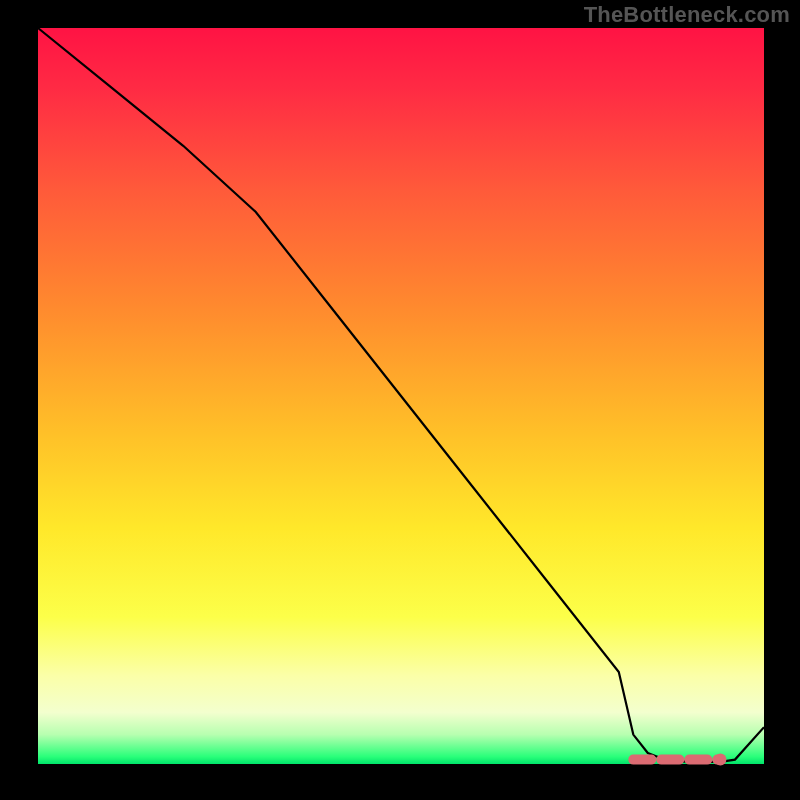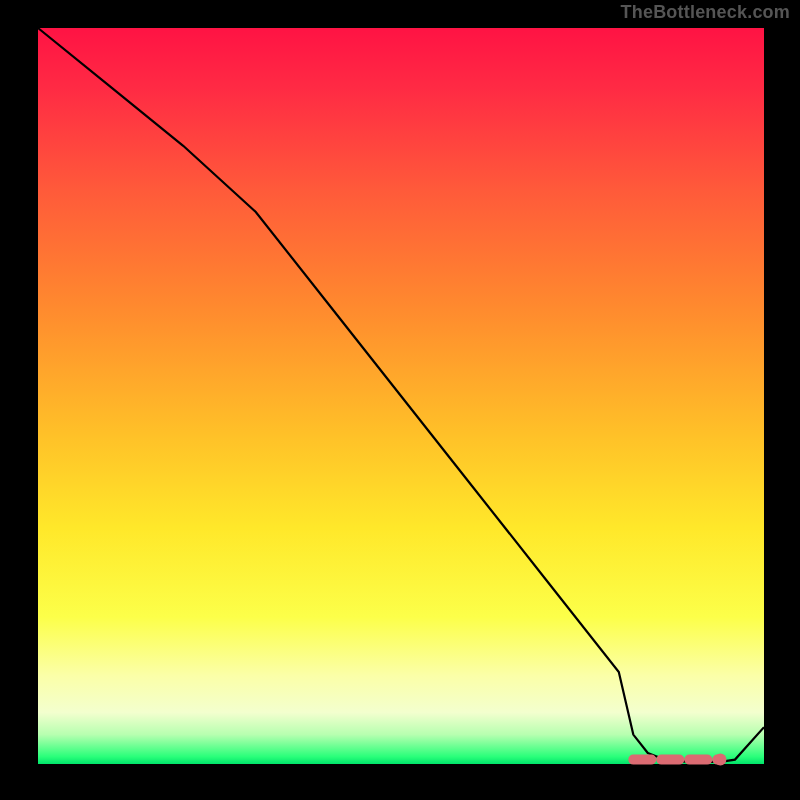--- a/index.html
+++ b/index.html
@@ -15,21 +15,21 @@
     position: relative;
     width: 800px;
     height: 800px;
     background: #000;
   }
   .watermark {
     position: absolute;
     top: 2px;
     right: 10px;
     color: #555;
-    font-size: 18px;
+    font-size: 22px;
     font-weight: 600;
     letter-spacing: 0.2px;
     user-select: none;
   }
   .plot-wrap {
     position: absolute;
     left: 38px;
     top: 28px;
     width: 726px;
     height: 736px;

